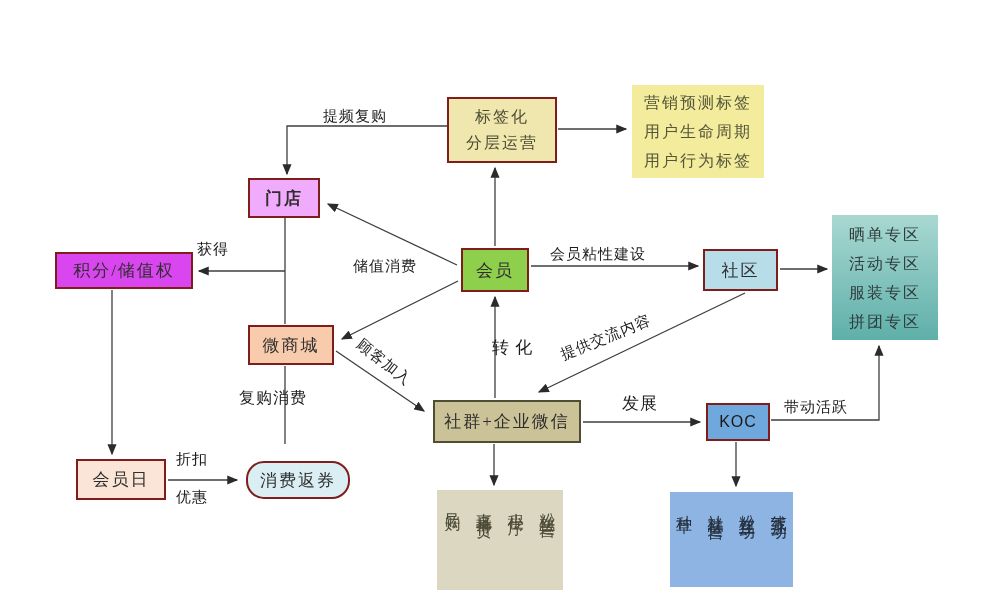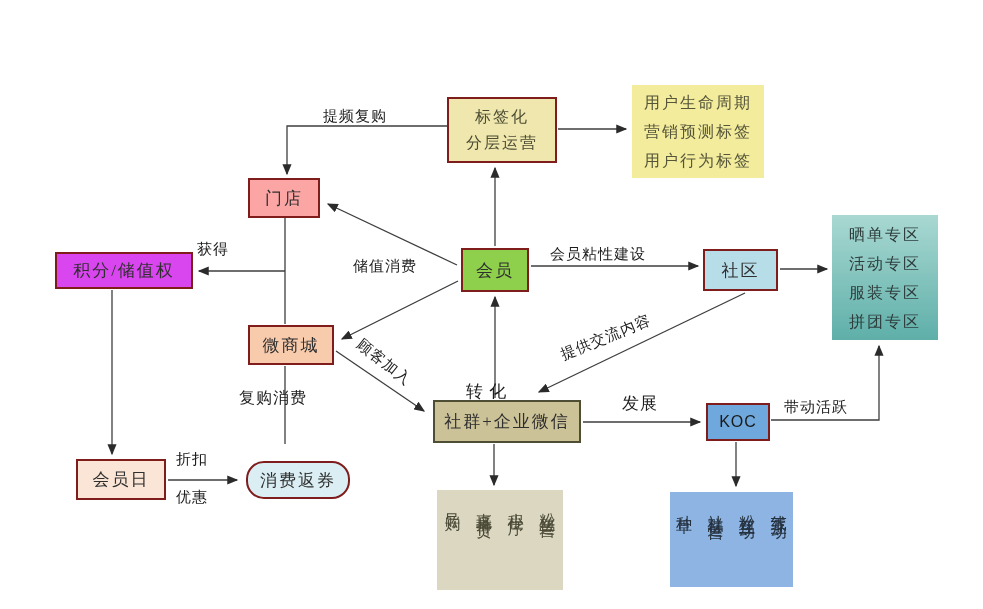--- a/index.html
+++ b/index.html
@@ -16,21 +16,21 @@
   svg.wires{position:absolute;left:0;top:0;width:983px;height:609px;pointer-events:none;}
   .node{
     position:absolute;box-sizing:border-box;border:2px solid #7f1d1d;
     display:flex;align-items:center;justify-content:center;
     font-size:17px;color:#2f2f2f;letter-spacing:2px;text-align:center;
   }
   .node.multiline{flex-direction:column;letter-spacing:2px;}
   .noborder{border:none;}
   .n-tag{left:447px;top:97px;width:110px;height:66px;background:#efe7ae;font-size:16px;line-height:26px;color:#4c4c33;}
   .n-lifecycle{left:632px;top:85px;width:132px;height:93px;background:#f3ec9c;font-size:16px;line-height:29px;color:#55553a;}
-  .n-store{left:248px;top:178px;width:72px;height:40px;background:#fca5a5;}
+  .n-store{left:248px;top:178px;width:72px;height:40px;background:#f0abfc;font-weight:bold;}
   .n-points{left:55px;top:252px;width:138px;height:37px;background:#d946ef;}
   .n-member{left:461px;top:248px;width:68px;height:44px;background:#8ed04c;}
   .n-community{left:703px;top:249px;width:75px;height:42px;background:#b7dde9;}
   .n-zones{left:832px;top:215px;width:106px;height:125px;background:linear-gradient(180deg,#a9d8d2 0%,#5fafa9 100%);font-size:16px;line-height:29px;color:#2e3d3c;}
   .n-weishop{left:248px;top:325px;width:86px;height:40px;background:#f9cbad;}
   .n-group{left:433px;top:400px;width:148px;height:43px;background:#cbc298;border-color:#4e4e34;}
   .n-koc{left:706px;top:403px;width:64px;height:38px;background:#6fa8dc;font-family:"Liberation Sans","DejaVu Sans",sans-serif;font-size:16px;letter-spacing:1px;color:#1a1a1a;}
   .n-memberday{left:76px;top:459px;width:90px;height:41px;background:#fbe5d6;}
   .n-coupon{left:246px;top:461px;width:104px;height:38px;background:#daeef4;border-radius:18px;}
   .vbox{
@@ -84,22 +84,22 @@
       <line x1="168" y1="480" x2="237" y2="480" marker-end="url(#arw)"></line>
     </g>
   </svg>
 
   <div class="node multiline n-tag">
     <div>标签化</div>
     <div>分层运营</div>
   </div>
 
   <div class="node multiline noborder n-lifecycle">
+    <div>营销预测标签</div>
     <div>用户生命周期</div>
-    <div>营销预测标签</div>
     <div>用户行为标签</div>
   </div>
 
   <div class="node n-store">门店</div>
   <div class="node n-points">积分/储值权</div>
   <div class="node n-member">会员</div>
   <div class="node n-community">社区</div>
 
   <div class="node n-weishop">微商城</div>
 
@@ -125,21 +125,21 @@
     <span>种草</span>
     <span>社群运营</span>
     <span>粉丝互动</span>
     <span>线下互动</span>
   </div>
 
   <div class="elabel" style="left:310px;top:107px;width:90px;text-align:center;">提频复购</div>
   <div class="elabel" style="left:197px;top:240px;">获得</div>
   <div class="elabel" style="left:353px;top:257px;">储值消费</div>
   <div class="elabel" style="left:550px;top:245px;">会员粘性建设</div>
-  <div class="elabel" style="left:466px;top:336px;font-size:17px;margin-top:44px;">转  化</div>
+  <div class="elabel" style="left:492px;top:336px;font-size:17px;">转  化</div>
   <div class="elabel rot" style="left:558px;top:328px;transform:rotate(-22deg);">提供交流内容</div>
   <div class="elabel rot" style="left:352px;top:353px;transform:rotate(38deg);">顾客加入</div>
   <div class="elabel" style="left:622px;top:392px;font-size:17px;">发展</div>
   <div class="elabel" style="left:784px;top:398px;">带动活跃</div>
   <div class="elabel" style="left:239px;top:388px;font-size:16px;">复购消费</div>
   <div class="elabel" style="left:176px;top:450px;">折扣</div>
   <div class="elabel" style="left:176px;top:488px;">优惠</div>
 
 </div>
 

